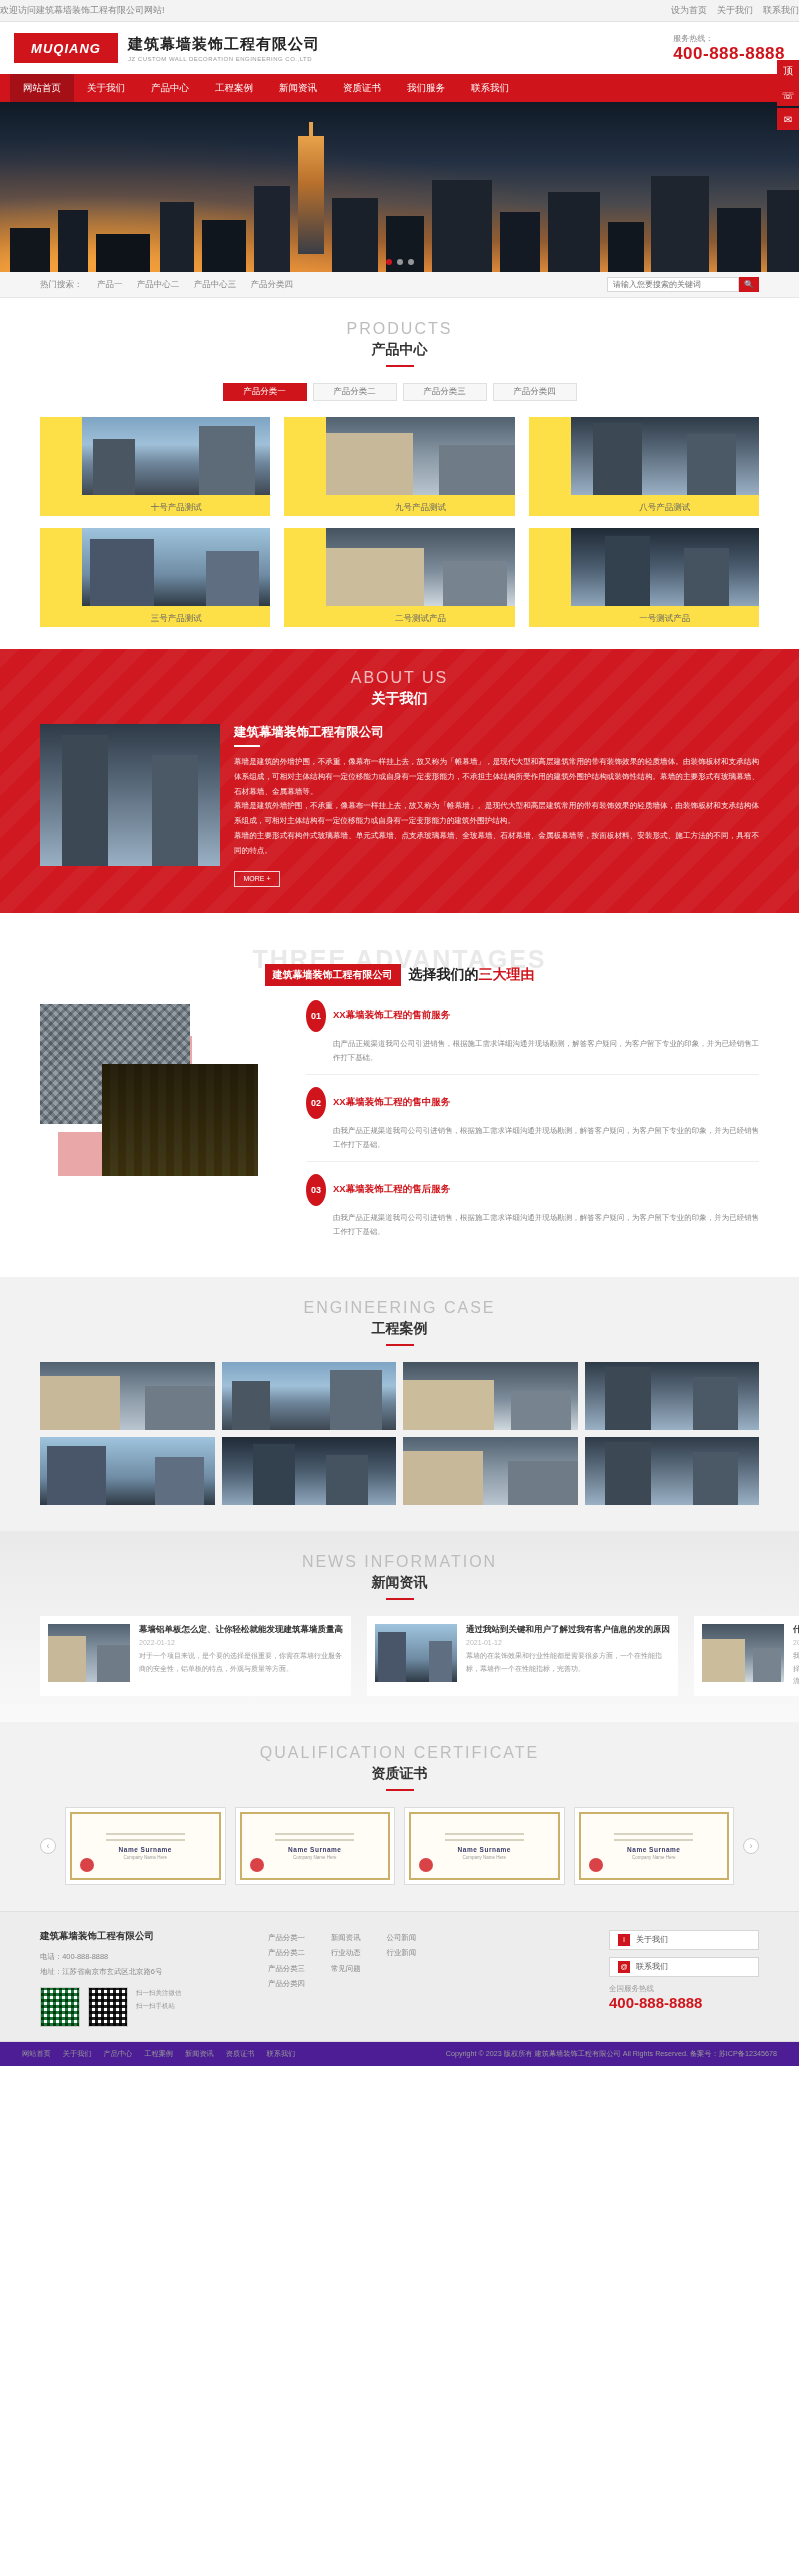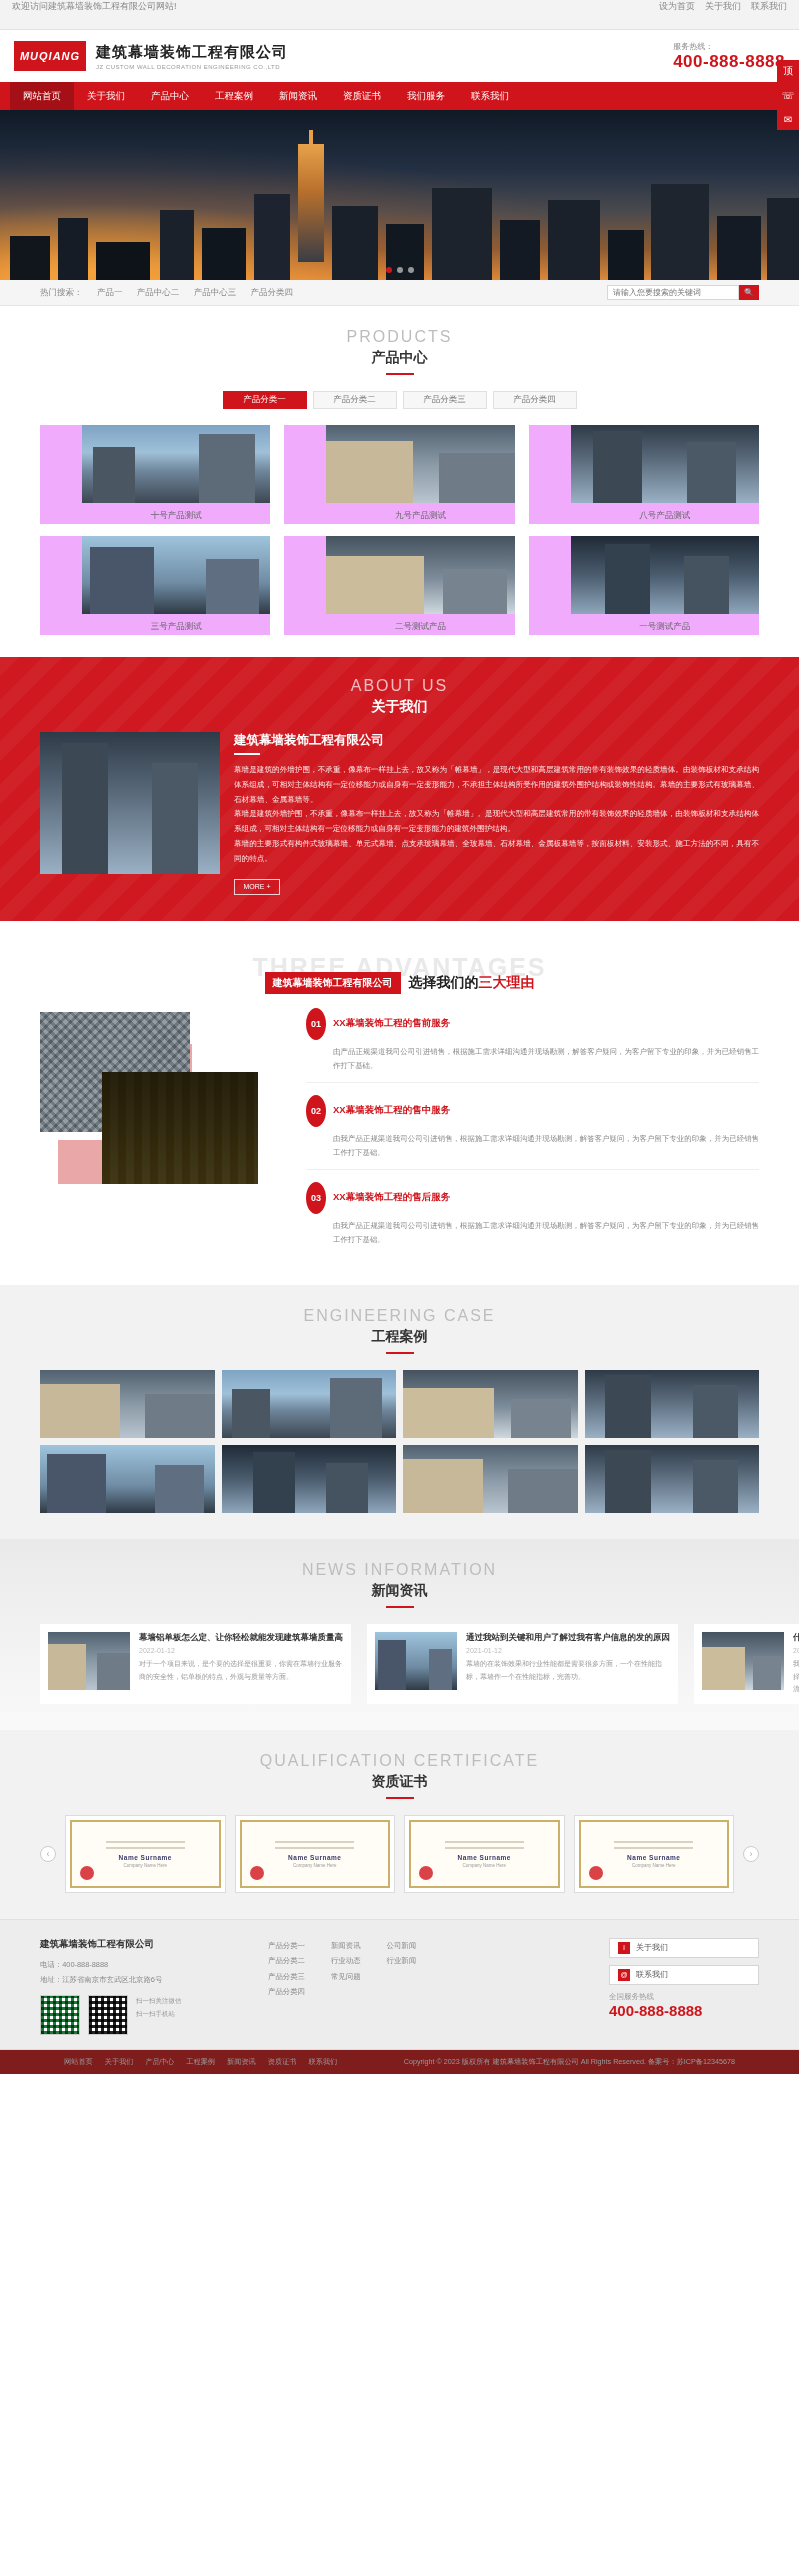--- a/index.html
+++ b/index.html
@@ -7,47 +7,48 @@
     width: 799px;
     font-family: "Liberation Sans", sans-serif;
     background: #ffffff;
     color: #333;
     font-size: 12px;
   }
   .page { width: 799px; position: relative; overflow: hidden; }
 
   
   .topbar {
-    height: 30px;
+    height: 22px;
     background: #f3f3f3;
     border-bottom: 1px solid #e2e2e2;
     display: flex;
-    padding: 0 12px;
+    align-items: center;
+    padding: 0 0;
     font-size: 9px;
     color: #888;
   }
   .topbar .left { flex: 1; }
   .topbar .right { display: flex; gap: 10px; }
   .topbar .right span { color: #888; }
 
   
   .header {
     background: #ffffff;
     height: 52px;
     display: flex;
     align-items: center;
     padding: 0 14px;
   }
   .logo-box {
-    width: 72px; height: 30px;
+    width: 104px; height: 30px;
     background: #d0141b;
     color: #fff;
     display: flex; align-items: center; justify-content: center;
     font-weight: bold;
-    font-size: 11px;
+    font-size: 13px;
     letter-spacing: 1px;
     font-style: italic;
   }
   .logo-text { margin-left: 10px; }
   .logo-text .cn { font-size: 15px; font-weight: bold; color: #222; letter-spacing: 1px;}
   .logo-text .en { font-size: 6px; color: #999; letter-spacing: 0.5px; margin-top: 2px; }
   .header-right { margin-left: auto; text-align: left; }
   .header-right .svc { font-size: 8px; color: #888; }
   .header-right .tel { font-size: 17px; color: #d0141b; font-weight: bold; letter-spacing: 0.5px; }
 
@@ -127,21 +128,21 @@
   
   .ptabs { display:flex; justify-content:center; gap:6px; margin-bottom:16px; }
   .ptab {
     width:84px;height:18px;border:1px solid #e0e0e0;background:#f7f7f7;
     font-size:8.5px;color:#777;display:flex;align-items:center;justify-content:center;cursor:pointer;
   }
   .ptab.active { background:#d0141b;border-color:#d0141b;color:#fff; }
 
   
   .pgrid { display:grid; grid-template-columns:repeat(3,1fr); gap:12px 14px; }
-  .pcard { background:#f0abfc;padding-left:42px; }
+  .pcard { background:#fde047;padding-left:42px; }
   .pthumb { height:78px; overflow:hidden; position:relative; }
   .pcaption { text-align:center; font-size:8.5px; color:#666; padding:7px 0 2px; }
 
   
   .ph { width:100%; height:100%; display:block; }
   .ph.city1 { background:
       linear-gradient(180deg,#7ea4c4 0%,#9fc0d8 35%,#6d8499 60%,#3d4752 100%); position:relative;}
   .ph.city1:before{content:"";position:absolute;left:6%;bottom:0;width:22%;height:72%;background:#4a5662;}
   .ph.city1:after{content:"";position:absolute;right:8%;bottom:0;width:30%;height:88%;background:#5d6b78;}
   .ph.city2 { background: linear-gradient(180deg,#52616f 0%, #8a99a6 50%, #b9c5cf 100%); position:relative;}
@@ -289,21 +290,21 @@
   .f-right { width:150px; }
   .f-btn {
     display:flex;align-items:center;gap:6px;border:1px solid #d5d5d5;background:#fff;
     height:20px;padding:0 8px;margin-bottom:7px;font-size:8px;color:#555;cursor:pointer;
   }
   .f-btn .ic { width:12px;height:12px;background:#d0141b;color:#fff;font-size:7px;display:flex;align-items:center;justify-content:center;}
   .f-right .svc { font-size:7.5px;color:#999;margin-top:6px; }
   .f-right .tel { font-size:15px;color:#d0141b;font-weight:bold; }
 
   .botlinks {
-    background:#7f1d1d; padding:7px 64px; display:flex; align-items:center;
+    background:#4c1d95; padding:7px 22px; display:flex; align-items:center;
     font-size:7.2px; color:#999; border-top:1px solid #dcdcdc;
   }
   .botlinks .l span { margin-right:10px; }
   .botlinks .r { margin-left:auto; }
 </style>
 </head>
 <body>
 
 <div class="page">
 

